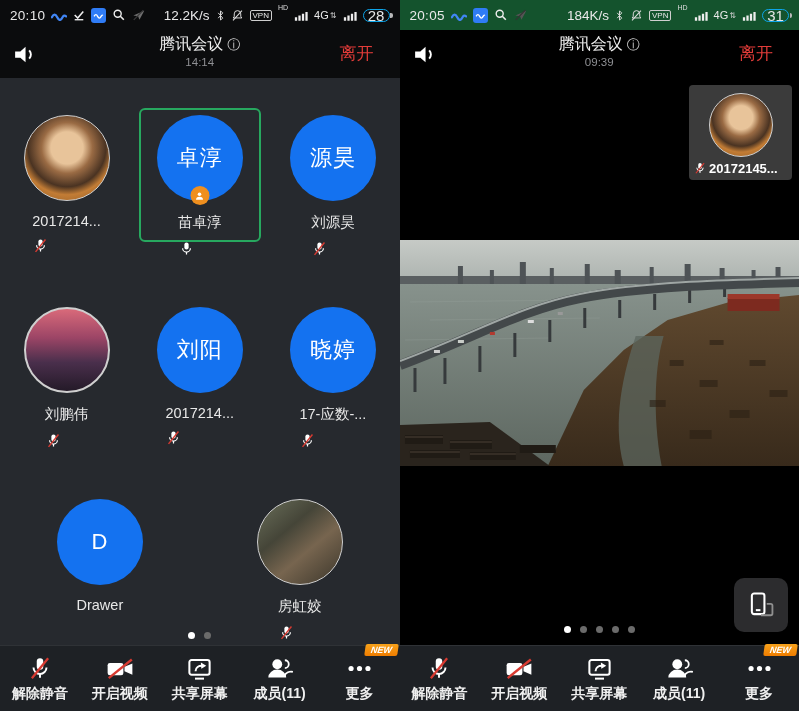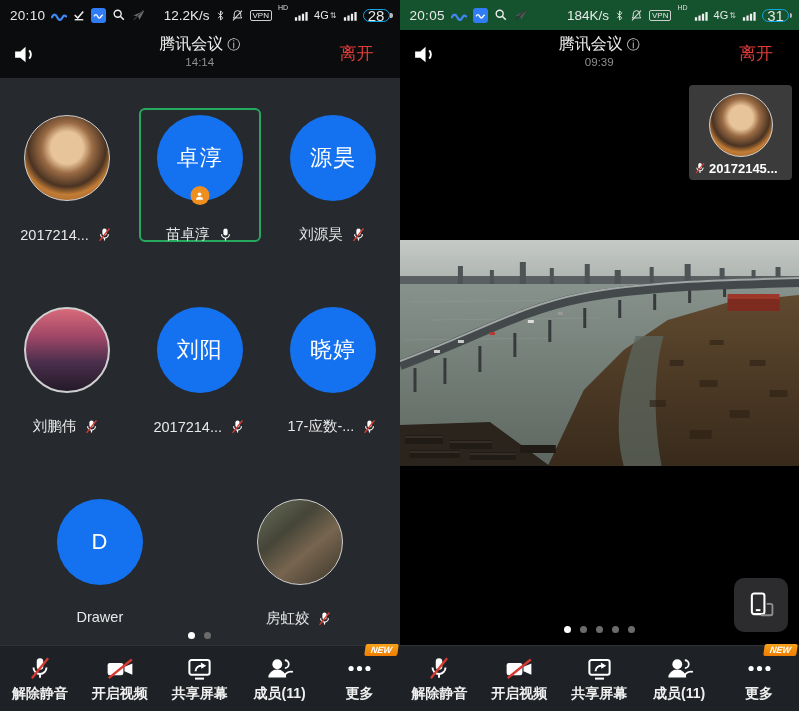--- a/index.html
+++ b/index.html
@@ -47,22 +47,22 @@
   .avatar-wrap { position:relative; width:86px; height:86px; }
   .avatar { width:86px; height:86px; border-radius:50%; display:flex; align-items:center;
     justify-content:center; color:#fff; font-size:22px; letter-spacing:1px; }
   .avatar.blue { background:#1472f0; }
   .avatar.photo-man { background:radial-gradient(circle at 50% 38%, #e8c49a 0 24%, #9a6b44 38%, #4a3322 58%, #c27c35 70%, #8a5620 100%); border:1px solid #cfcfcf; }
   .avatar.photo-sunset { background:linear-gradient(180deg,#d96a7a 0%,#9c4566 35%,#4a2f4c 65%,#241a28 100%); border:2px solid #cfcfcf; }
   .avatar.photo-family { background:linear-gradient(140deg,#6a6f5a 0%,#454538 35%,#77654f 60%,#3a352a 100%); border:1px solid #cfcfcf; }
   .host-badge { position:absolute; left:50%; transform:translateX(-50%); bottom:-4px;
     width:19px; height:19px; border-radius:50%; background:#ef8f1f;
     display:flex; align-items:center; justify-content:center; }
-  .name-row { display:flex; align-items:center; gap:7px; margin-top:24px;
-    font-size:14.5px; color:#e8e8e8; white-space:nowrap; }
+  .name-row { display:flex; gap:7px; margin-top:12px;
+    font-size:14.5px; color:#e8e8e8; white-space:nowrap;flex-direction:column; }
 
   .dots { position:absolute; left:0; right:0; display:flex; justify-content:center; gap:9px; }
   .dots.left-dots { bottom:72px; }
   .dots.right-dots { top:626px; }
   .dot { width:7px; height:7px; border-radius:50%; background:#6b6b6b; }
   .dot.active { background:#fff; }
 
   
   .self-view { position:absolute; top:85px; right:7px; width:103px; height:95px;
     background:#3b3b3b; border-radius:4px; }

